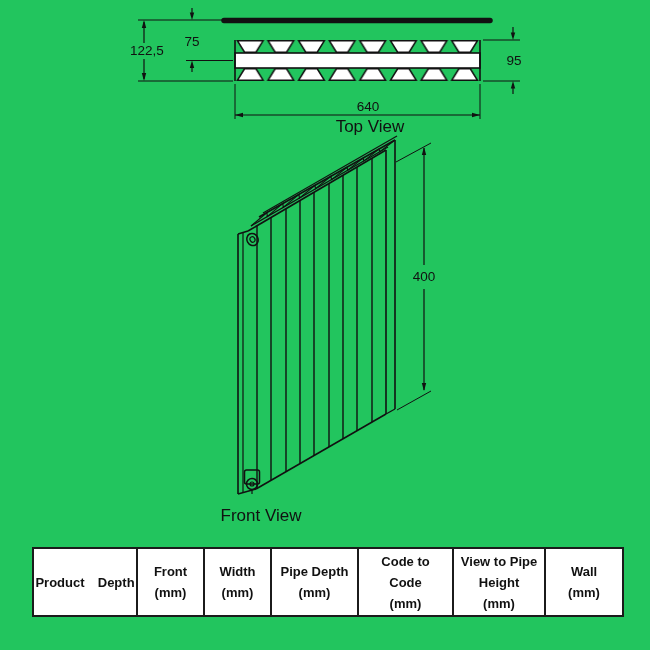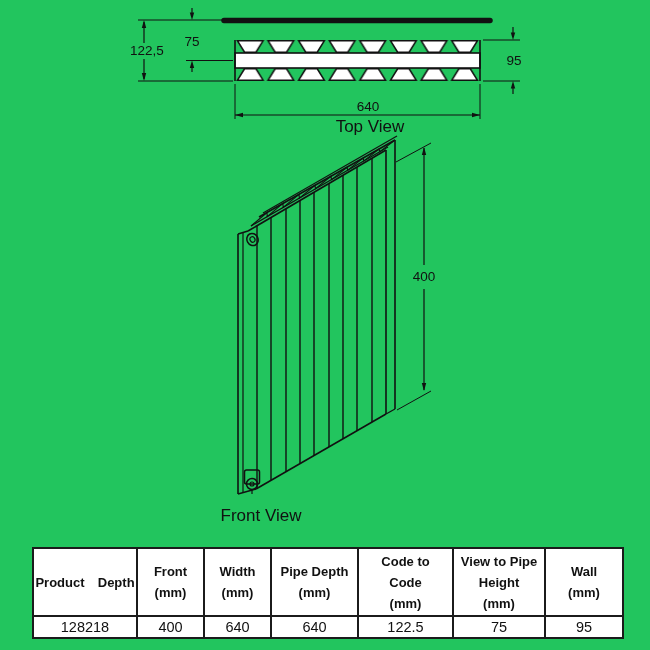--- a/index.html
+++ b/index.html
@@ -183,25 +183,16 @@
     <th>
             <div class="hl">View to Pipe</div>
             <div class="hl">Height</div>
             <div class="hl">(mm)</div>
           </th>
     <th>
             <div class="hl">Wall</div>
             <div class="hl">(mm)</div>
           </th>
   </tr>
-  <tr>
-    <td>128218</td>
-    <td>400</td>
-    <td>640</td>
-    <td>640</td>
-    <td>122.5</td>
-    <td>75</td>
-    <td>95</td>
-  </tr>
 </tbody>
     </table>
 
 </div>
 
 </body></html>

